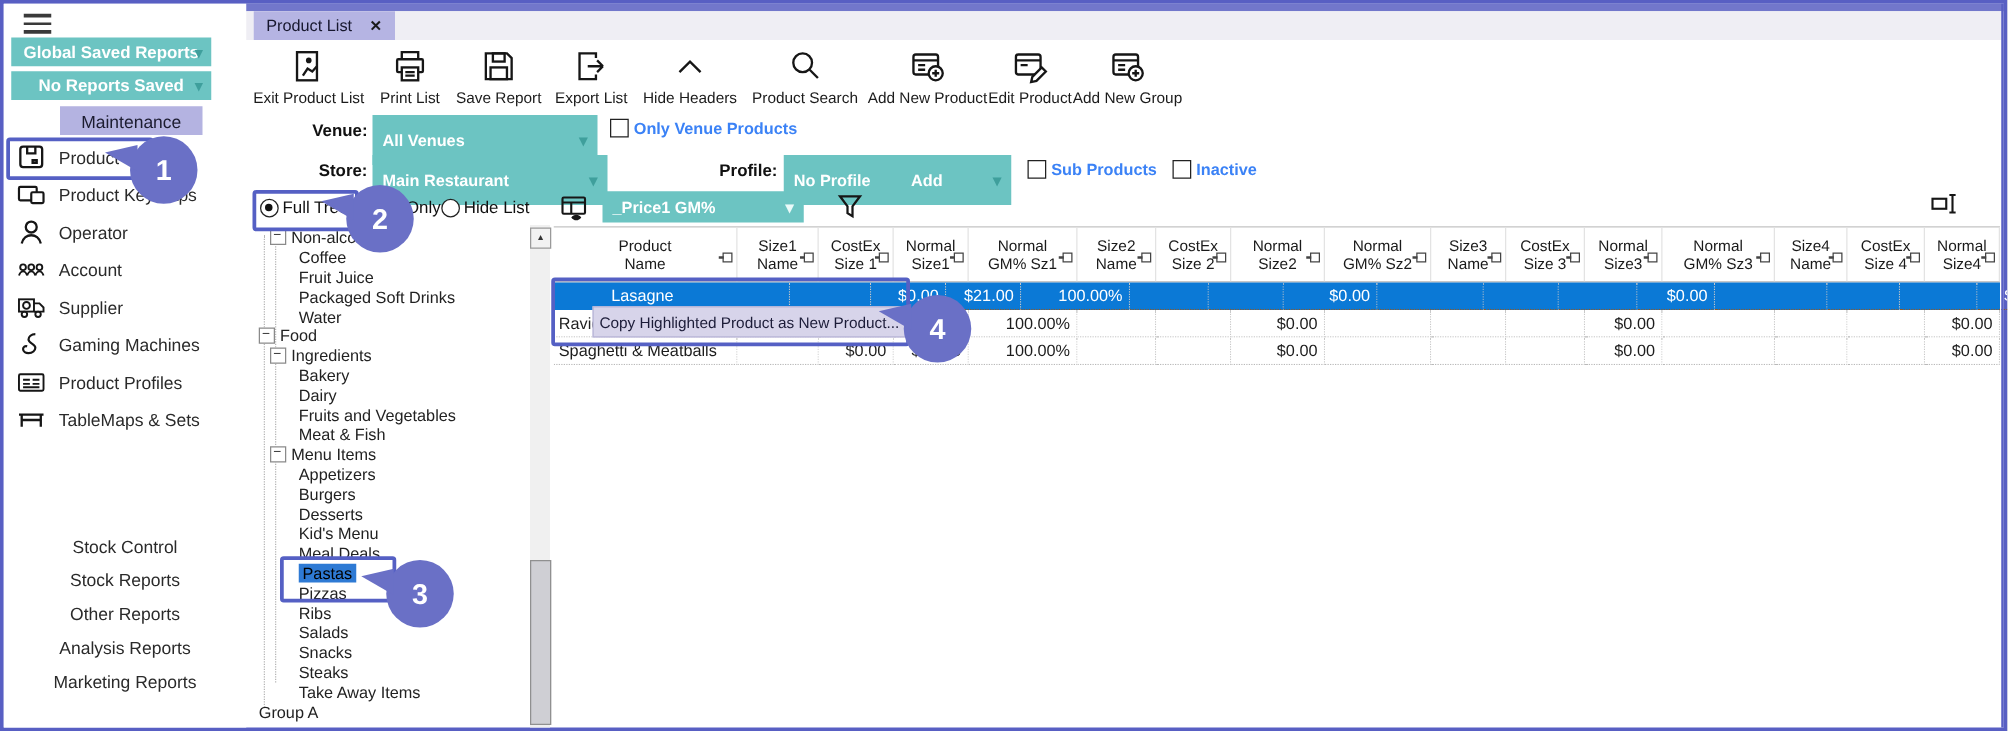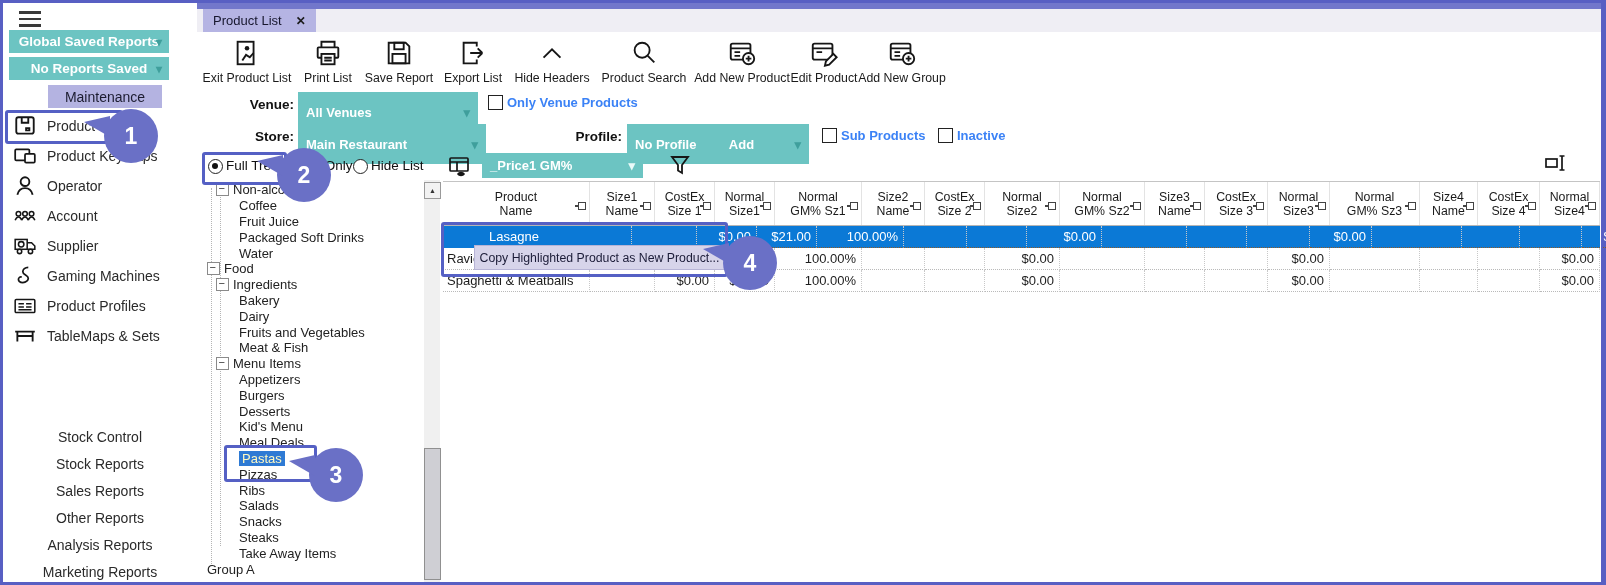--- a/index.html
+++ b/index.html
@@ -44,21 +44,21 @@
   .radio.checked::after{content:"";position:absolute;left:2.5px;top:2.5px;width:6px;height:6px;border-radius:50%;background:#111;}
   .rlabel{position:absolute;font-size:13.5px;color:#111;white-space:nowrap;}
   .toolicon{position:absolute;cursor:pointer;}
   .toolicon svg{width:24px;height:24px;}
   
   #tree{position:absolute;left:203px;top:182px;width:218px;}
   .trow{height:15.8px;display:flex;align-items:center;font-size:13px;color:#222;cursor:pointer;white-space:nowrap;}
   .exp{width:11px;height:11px;border:1px solid #8a8a8a;background:#fff;margin-right:4px;flex:0 0 11px;
        position:relative;}
   .exp::after{content:"−";position:absolute;left:1.5px;top:-2.5px;font-size:11px;color:#333;}
-  .tlab.sel{background:#2e7ad4;color:#fef9c3;padding:0 3px;}
+  .tlab.sel{background:#2e7ad4;color:#000000;padding:0 3px;}
   .guide{position:absolute;border-left:1px dotted #b5b5b5;width:0;}
   
   #vscroll{position:absolute;left:424px;top:180px;width:16px;height:402px;background:#f0f0f0;}
   #vscroll .up{position:absolute;left:0;top:2px;width:15px;height:15px;background:#f2f2f2;border:1px solid #9a9a9a;
                font-size:7px;color:#333;display:flex;align-items:center;justify-content:center;cursor:pointer;}
   #vscroll .thumb{position:absolute;left:0;top:268px;width:15px;height:130px;background:#cfcfd4;border:1px solid #909090;cursor:grab;}
   
   #grid{position:absolute;left:443px;top:181px;width:1157px;}
   #thead{display:flex;border-top:1px solid #c4c4c4;border-bottom:1px solid #b5b5b5;background:#fff;height:43px;}
   .th{position:relative;display:flex;flex-direction:column;align-items:center;justify-content:center;
@@ -161,21 +161,20 @@
         <div class="nav-item">
           <span class="nicon"><svg viewBox="0 0 22 22" fill="none" stroke="#161616" stroke-width="1.7">
               <path d="M2 7h18M4 7v9M18 7v9M4 11h14"></path>
             </svg></span>
           <span>TableMaps &amp; Sets</span>
         </div>
       </div>
     <div id="report-links">
         <div class="rlink">Stock Control</div>
         <div class="rlink">Stock Reports</div>
-        <div class="rlink">Sales Reports</div>
         <div class="rlink">Other Reports</div>
         <div class="rlink">Analysis Reports</div>
         <div class="rlink">Marketing Reports</div>
       </div>
   </div>
 
   <div id="topstrip"></div>
   <div id="tabbar">
     <div id="tab">
       <span>Product List</span>

